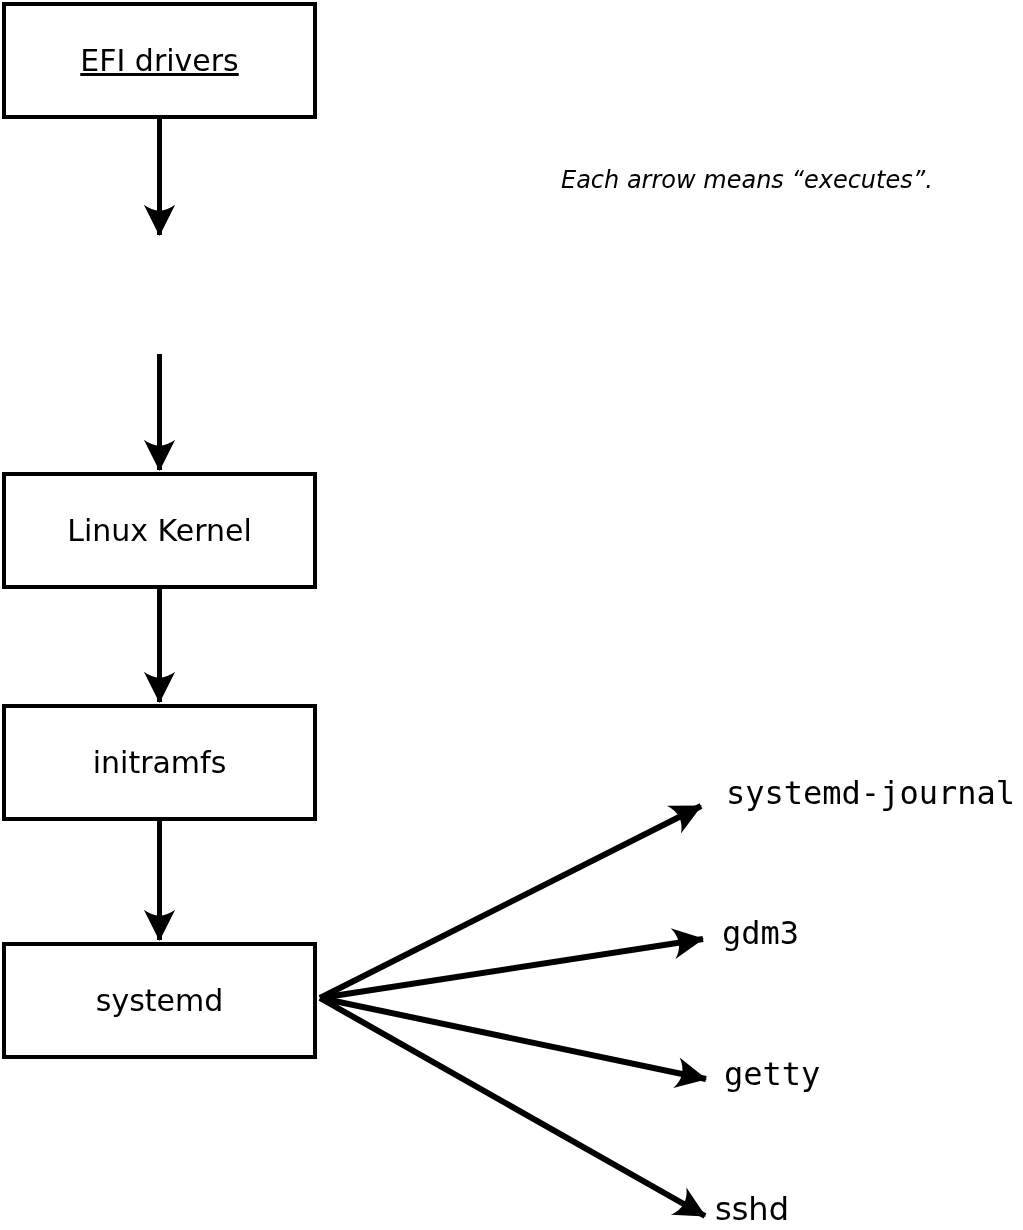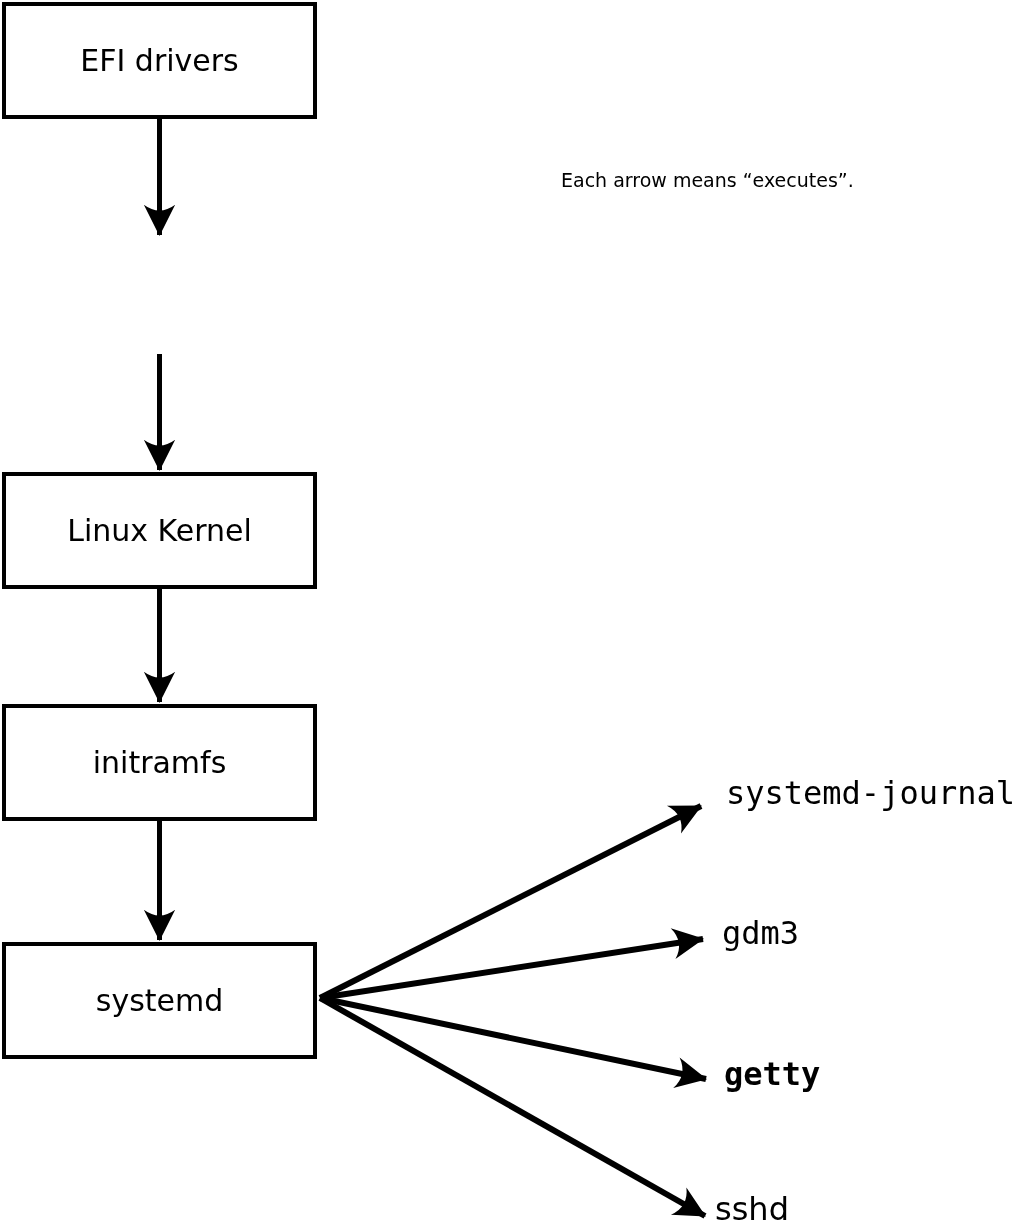--- a/index.html
+++ b/index.html
@@ -50,23 +50,24 @@
     line-height: 34px;
     white-space: nowrap;
   }
   .leaf-label.sans {
     font-family: "DejaVu Sans", "Liberation Sans", sans-serif;
   }
   .note {
     position: absolute;
     left: 561px;
     top: 163px;
-    font-size: 19px;
+    font-size: 24px;
     line-height: 34px;
     white-space: nowrap;
+    font-style: italic;
   }
 </style>
 </head>
 <body>
 
 <div class="canvas">
 
   <svg class="arrow-layer" viewBox="0 0 1023 1230" aria-hidden="true">
     <defs>
       <marker id="ah" viewBox="0 0 10 10" refX="9.3" refY="5" markerWidth="34" markerHeight="34" orient="auto" markerUnits="userSpaceOnUse">
@@ -76,25 +77,25 @@
     <line x1="159.5" y1="119" x2="159.5" y2="235" marker-end="url(#ah)" class="varrow"></line>
     <line x1="159.5" y1="354" x2="159.5" y2="470" marker-end="url(#ah)" class="varrow"></line>
     <line x1="159.5" y1="589" x2="159.5" y2="702" marker-end="url(#ah)" class="varrow"></line>
     <line x1="159.5" y1="821" x2="159.5" y2="940" marker-end="url(#ah)" class="varrow"></line>
     <line x1="320" y1="998" x2="701" y2="806" marker-end="url(#ah)" class="farrow"></line>
     <line x1="320" y1="998" x2="703" y2="939" marker-end="url(#ah)" class="farrow"></line>
     <line x1="320" y1="998" x2="706" y2="1079" marker-end="url(#ah)" class="farrow"></line>
     <line x1="320" y1="998" x2="705" y2="1216" marker-end="url(#ah)" class="farrow"></line>
   </svg>
 
-  <div class="node-box" style="top: 2px;">EFI drivers</div>
+  <div class="node-box" style="top: 2px; text-decoration: underline;">EFI drivers</div>
   <div class="node-box" style="top: 472px;">Linux Kernel</div>
   <div class="node-box" style="top: 942px;">systemd</div>
   <div class="node-box" style="top: 704px;">initramfs</div>
 
   <span class="leaf-label" style="left: 726px; top: 776px;">systemd-journal</span>
   <span class="leaf-label" style="left: 722px; top: 916px;">gdm3</span>
-  <span class="leaf-label" style="left: 724px; top: 1057px; font-weight: bold;">getty</span>
+  <span class="leaf-label" style="left: 724px; top: 1057px;">getty</span>
   <span class="leaf-label sans" style="left: 715px; top: 1192px; text-align: center;">sshd</span>
 
   <div class="note">Each arrow means “executes”.</div>
 
 </div>
 
 </body></html>

